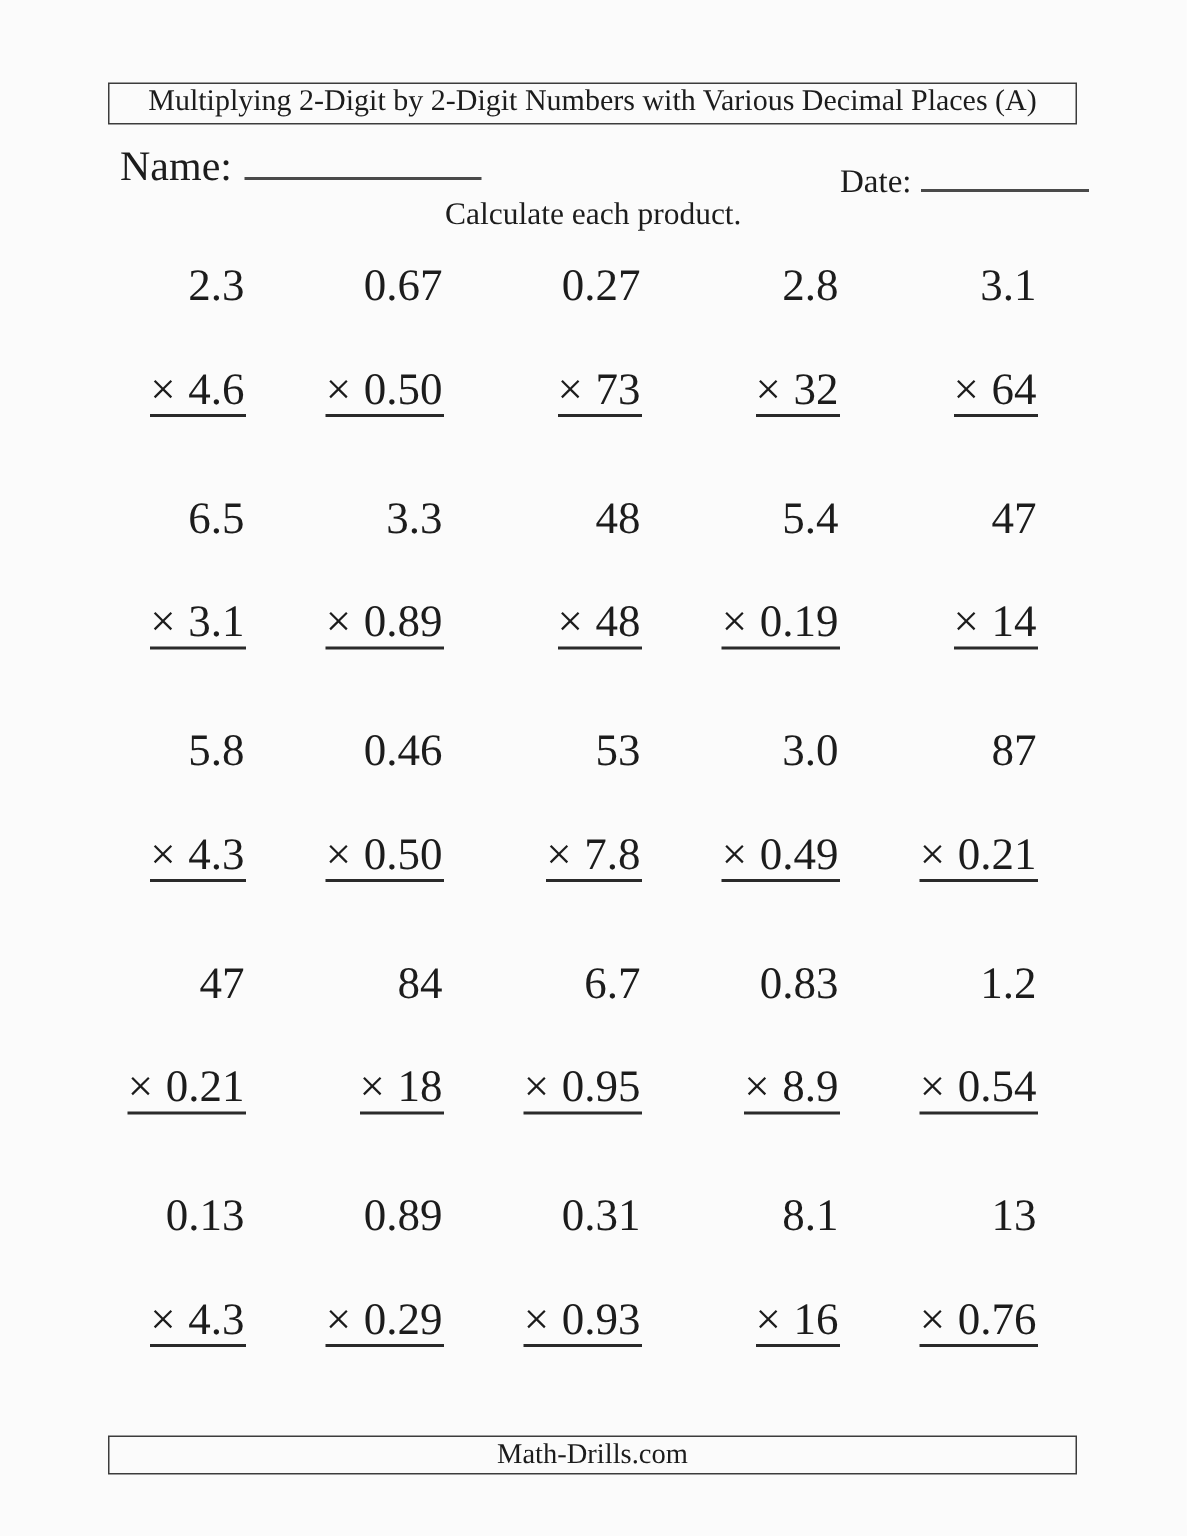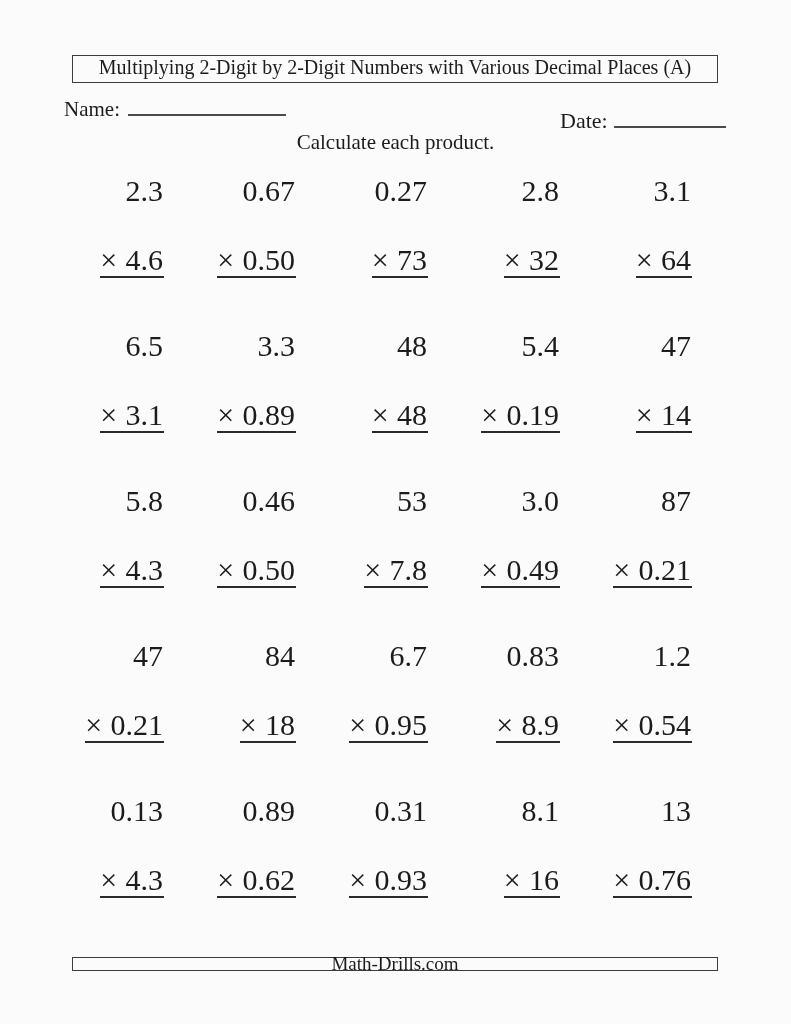--- a/index.html
+++ b/index.html
@@ -22,21 +22,21 @@
     overflow: hidden;
   }
   .title-box {
     position: absolute; left: 72px; top: 55px;
     width: 646px; height: 28px;
     border: 1px solid var(--border);
     display: flex; justify-content: center;
     font-size: 20px;
     background: var(--paper);
   }
-  .name-group { position: absolute; left: 64px; top: 96px; font-size: 21px; white-space: nowrap; text-align: right; }
+  .name-group { position: absolute; left: 80px; top: 96px; font-size: 28px; white-space: nowrap; text-align: right; }
   .date-group { position: absolute; left: 560px; top: 108px; font-size: 22px; white-space: nowrap; }
   .write-line {
     display: inline-block;
     border-bottom: 2px solid #4a4a4a;
     height: 20px;
     vertical-align: baseline;
   }
   .name-line { width: 158px; margin-left: 8px; }
   .date-line { width: 112px; margin-left: 6px; }
   .instruction {
@@ -66,21 +66,21 @@
     align-items: baseline;
     border-bottom: 2px solid var(--line);
     padding: 0 1px 3px 0;
     margin-top: 2px;
   }
   .times { margin-right: 0.28em; }
   .multiplier { margin-left: auto; }
   .answer-space { height: 90px; }
   .footer-box {
     position: absolute; left: 72px; top: 957px;
-    width: 646px; height: 14px;
+    width: 646px; height: 26px;
     border: 1px solid var(--border);
     display: flex; align-items: center; justify-content: center;
     font-size: 19px;
     background: var(--paper);
   }
 </style>
 </head>
 <body>
 
 <div class="page">
@@ -286,21 +286,21 @@
       <span class="times">×</span>
       <span class="multiplier">4.3</span>
     </div>
     <div class="answer-space"></div>
   </div>
 
   <div class="problem">
     <div class="top-operand">0.89</div>
     <div class="bottom-line">
       <span class="times">×</span>
-      <span class="multiplier">0.62</span>
+      <span class="multiplier">0.29</span>
     </div>
     <div class="answer-space"></div>
   </div>
 
   <div class="problem">
     <div class="top-operand">0.31</div>
     <div class="bottom-line">
       <span class="times">×</span>
       <span class="multiplier">0.93</span>
     </div>

